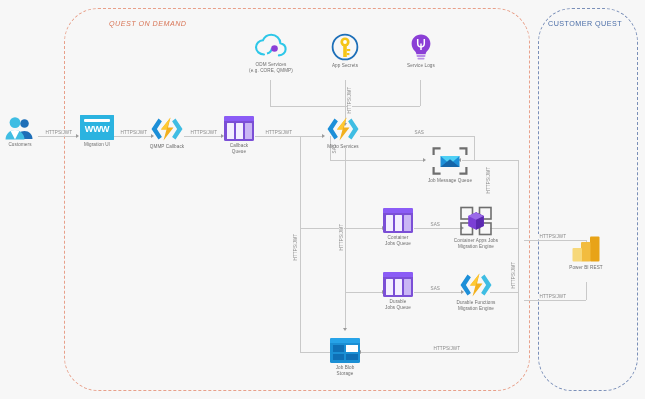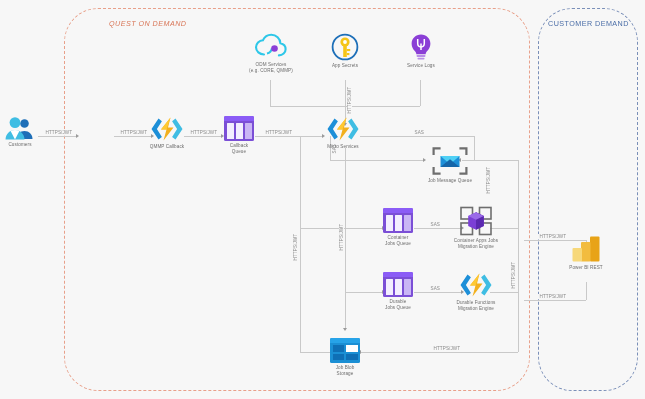--- a/index.html
+++ b/index.html
@@ -117,21 +117,21 @@
   .ico-msgq{width:38px;height:30px;position:relative;}
 </style>
 </head>
 <body>
 
 <div id="canvas">
 
   <div class="boundary" id="quest-boundary"></div>
   <div class="boundary" id="tenant-boundary"></div>
   <div class="boundary-label" id="quest-label">QUEST ON DEMAND</div>
-  <div class="boundary-label" id="tenant-label">CUSTOMER DEMAND</div>
+  <div class="boundary-label" id="tenant-label">CUSTOMER QUEST</div>
 
   <div class="line hline" style="left:38px;top:136px;width:38px;"></div>
   <div class="arrow arrow-r" style="left:76px;top:133.5px;"></div>
   <div class="edge-label" style="left:44px;top:130px;">HTTPS/JWT</div>
 
   <div class="line hline" style="left:114px;top:136px;width:38px;"></div>
   <div class="arrow arrow-r" style="left:151px;top:133.5px;"></div>
   <div class="edge-label" style="left:119px;top:130px;">HTTPS/JWT</div>
 
   <div class="line hline" style="left:184px;top:136px;width:38px;"></div>
@@ -213,20 +213,27 @@
         <circle cx="21.5" cy="7.5" r="4.3" fill="#1e6fb8"></circle>
         <path d="M13.5 23c0-4.6 3.6-8 8-8s8 3.4 8 8z" fill="#1e6fb8"></path>
         <circle cx="12" cy="6.6" r="5.4" fill="#3fbde3"></circle>
         <path d="M2.5 23.5c0-5.4 4.3-9.6 9.5-9.6s9.5 4.2 9.5 9.6z" fill="#3fbde3"></path>
         <path d="M12 13.9c1.6 0 3.1.4 4.4 1.1l-4.4 8.5-4.4-8.5c1.3-.7 2.8-1.1 4.4-1.1z" fill="#ffffff"></path>
       </svg>
     </div>
     <div class="caption">Customers</div>
   </div>
 
+  <div class="node" style="left:79px;top:115px;width:36px;">
+    <div class="glyph ico-www">
+      <div class="bar"></div>
+      <div class="txt">WWW</div>
+    </div>
+    <div class="caption">Migration UI</div>
+  </div>
 
   <div class="node" style="left:148px;top:116px;width:38px;">
     <div class="glyph" style="width:36px;height:26px;">
       <svg width="36" height="26" viewBox="0 0 36 26">
         <path d="M9.5 2.5 2.5 13l7 10.5 3.4-2.6L7.9 13l5-7.8z" fill="#1d8fd8"></path>
         <path d="M26.5 2.5 33.5 13l-7 10.5-3.4-2.6L28.1 13l-5-7.8z" fill="#3fbde3"></path>
         <path d="M21.5 1.5 12 13.5h5.5L14.5 24.5 24.5 11.5H19z" fill="#f2b01e"></path>
         <path d="M21.5 1.5 12 13.5h5.5z" fill="#ffc933"></path>
       </svg>
     </div>

